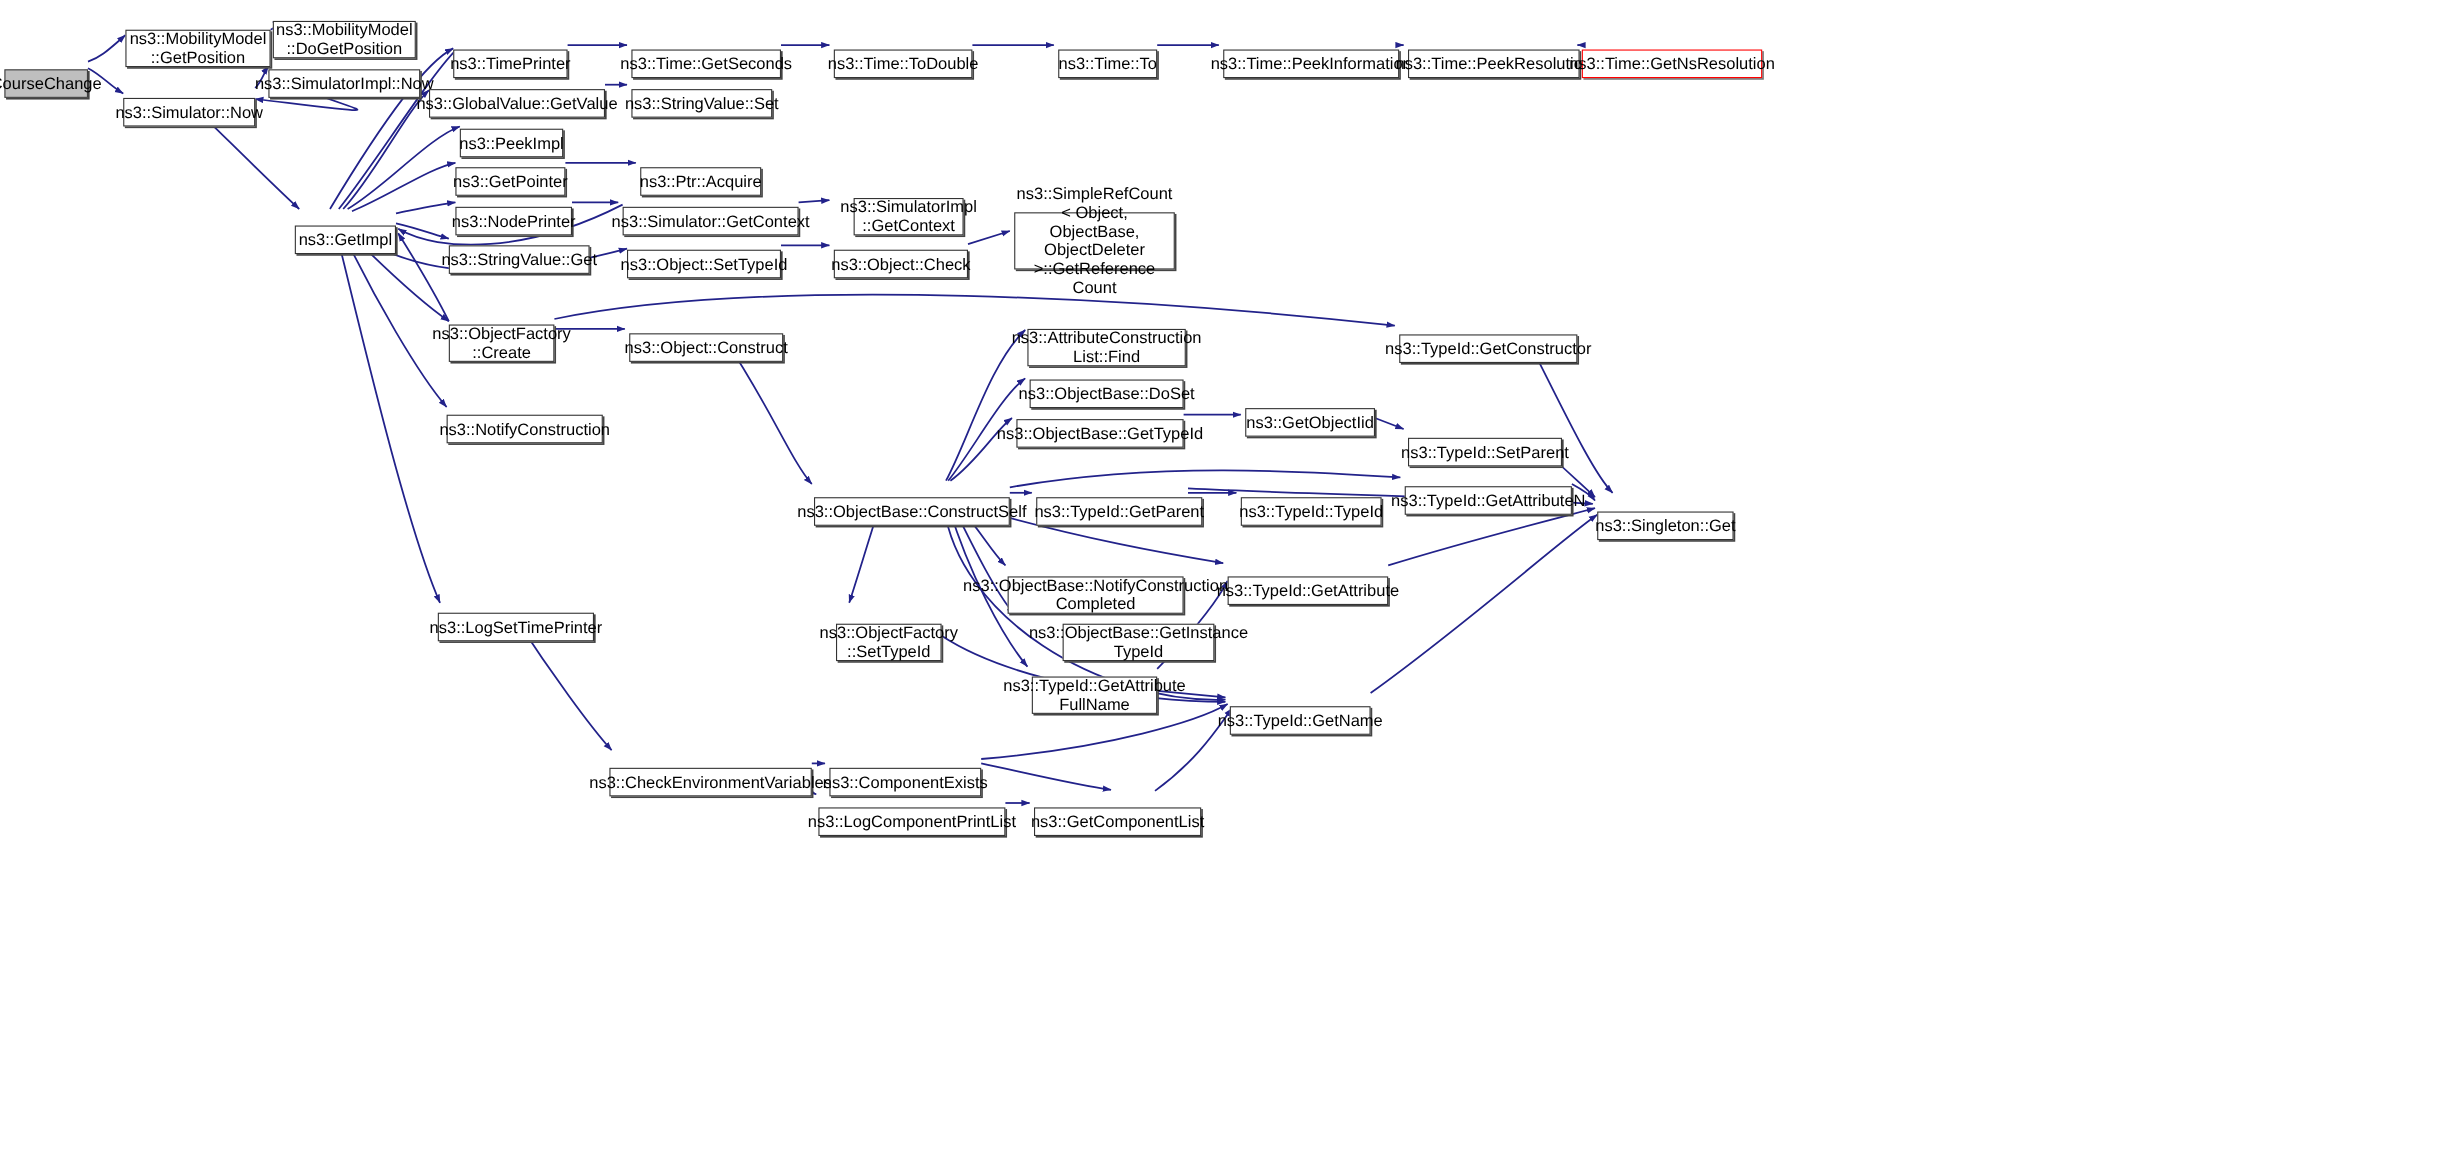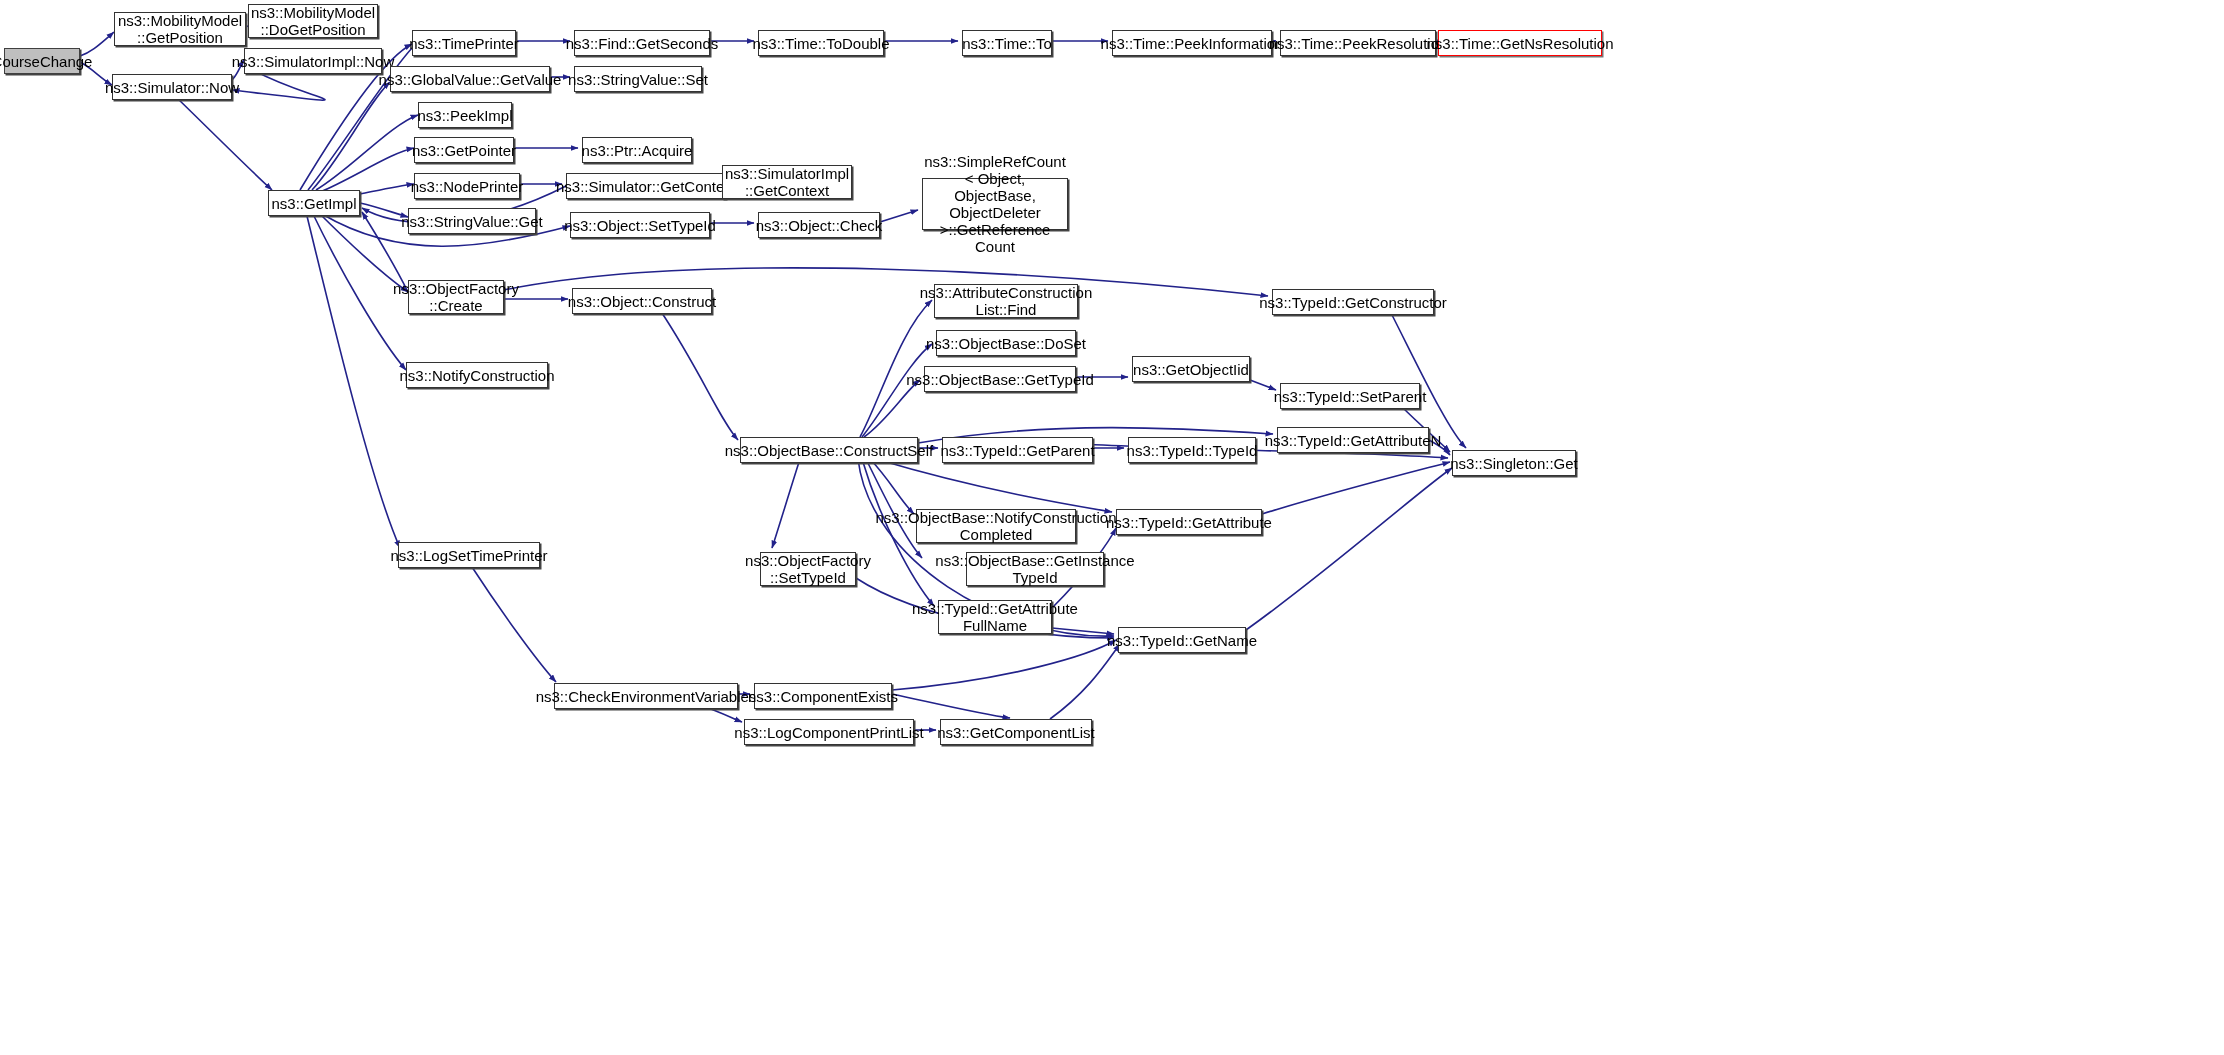--- a/index.html
+++ b/index.html
@@ -2,21 +2,21 @@
 <html><head>
 <meta charset="utf-8">
 <style>
   html,body{margin:0;padding:0;background:#ffffff;}
   body{font-family:"Liberation Sans", sans-serif;}
   #canvas{position:relative;width:2224px;height:1055px;background:#ffffff;overflow:hidden;}
   svg#edges{position:absolute;left:0;top:0;width:2224px;height:1055px;pointer-events:none;}
   .node{position:absolute;box-sizing:border-box;display:flex;align-items:center;justify-content:center;
         text-align:center;background:#ffffff;border:1px solid #333333;color:#000000;
         font-size:15px;line-height:17px;font-family:"Liberation Sans", sans-serif;
-        box-shadow:1.5px 1.5px 0 0 #444;white-space:pre-line;padding:12px 3px;}
+        box-shadow:1.5px 1.5px 0 0 #444;white-space:pre-line;padding:12px 3px;margin-top:15px;}
   .node.root{background:#bfbfbf;border-color:#404040;}
   .node.hot{border:1.6px solid #ff0000;box-shadow:1.5px 1.5px 0 0 #777;}
 </style>
 </head>
 <body>
 
 <div id="canvas">
   <svg id="edges" xmlns="http://www.w3.org/2000/svg">
     <defs>
       <marker id="ah" markerWidth="9" markerHeight="9" refX="7.5" refY="3.2" orient="auto" markerUnits="userSpaceOnUse">
@@ -92,34 +92,34 @@
   </svg>
   <div id="node-layer">
       <div class="node root" style="left: 4px; top: 48px; width: 76px; height: 22px;">CourseChange</div>
       <div class="node" style="left: 114px; top: 12px; width: 132px; height: 34px;">ns3::MobilityModel
 ::GetPosition</div>
       <div class="node" style="left: 248px; top: 4px; width: 130px; height: 34px;">ns3::MobilityModel
 ::DoGetPosition</div>
       <div class="node" style="left: 244px; top: 48px; width: 138px; height: 22px;">ns3::SimulatorImpl::Now</div>
       <div class="node" style="left: 112px; top: 74px; width: 120px; height: 22px;">ns3::Simulator::Now</div>
       <div class="node" style="left: 412px; top: 30px; width: 104px; height: 22px;">ns3::TimePrinter</div>
-      <div class="node" style="left: 574px; top: 30px; width: 136px; height: 22px;">ns3::Find::GetSeconds</div>
+      <div class="node" style="left: 574px; top: 30px; width: 136px; height: 22px;">ns3::Time::GetSeconds</div>
       <div class="node" style="left: 758px; top: 30px; width: 126px; height: 22px;">ns3::Time::ToDouble</div>
       <div class="node" style="left: 962px; top: 30px; width: 90px; height: 22px;">ns3::Time::To</div>
       <div class="node" style="left: 1112px; top: 30px; width: 160px; height: 22px;">ns3::Time::PeekInformation</div>
       <div class="node" style="left: 1280px; top: 30px; width: 156px; height: 22px;">ns3::Time::PeekResolution</div>
       <div class="node hot" style="left: 1438px; top: 30px; width: 164px; height: 22px;">ns3::Time::GetNsResolution</div>
       <div class="node" style="left: 390px; top: 66px; width: 160px; height: 22px;">ns3::GlobalValue::GetValue</div>
       <div class="node" style="left: 574px; top: 66px; width: 128px; height: 22px;">ns3::StringValue::Set</div>
       <div class="node" style="left: 418px; top: 102px; width: 94px; height: 22px;">ns3::PeekImpl</div>
       <div class="node" style="left: 414px; top: 137px; width: 100px; height: 22px;">ns3::GetPointer</div>
       <div class="node" style="left: 582px; top: 137px; width: 110px; height: 22px;">ns3::Ptr::Acquire</div>
       <div class="node" style="left: 414px; top: 173px; width: 106px; height: 22px;">ns3::NodePrinter</div>
       <div class="node" style="left: 566px; top: 173px; width: 160px; height: 22px;">ns3::Simulator::GetContext</div>
-      <div class="node" style="left: 722px; top: 165px; width: 130px; height: 34px;">ns3::SimulatorImpl
+      <div class="node" style="left: 776px; top: 165px; width: 100px; height: 34px;">ns3::SimulatorImpl
 ::GetContext</div>
       <div class="node" style="left: 408px; top: 208px; width: 128px; height: 22px;">ns3::StringValue::Get</div>
       <div class="node" style="left: 570px; top: 212px; width: 140px; height: 22px;">ns3::Object::SetTypeId</div>
       <div class="node" style="left: 758px; top: 212px; width: 122px; height: 22px;">ns3::Object::Check</div>
       <div class="node" style="left: 922px; top: 178px; width: 146px; height: 52px;">ns3::SimpleRefCount
 &lt; Object, ObjectBase,
 ObjectDeleter &gt;::GetReference
 Count</div>
       <div class="node" style="left: 268px; top: 190px; width: 92px; height: 22px;">ns3::GetImpl</div>
       <div class="node" style="left: 408px; top: 280px; width: 96px; height: 34px;">ns3::ObjectFactory

